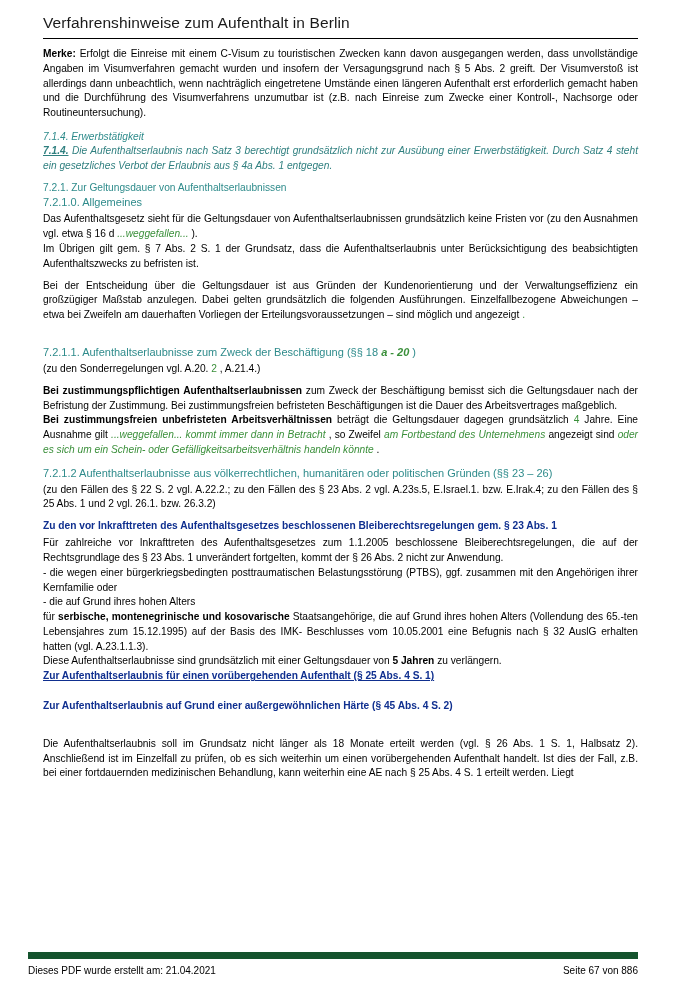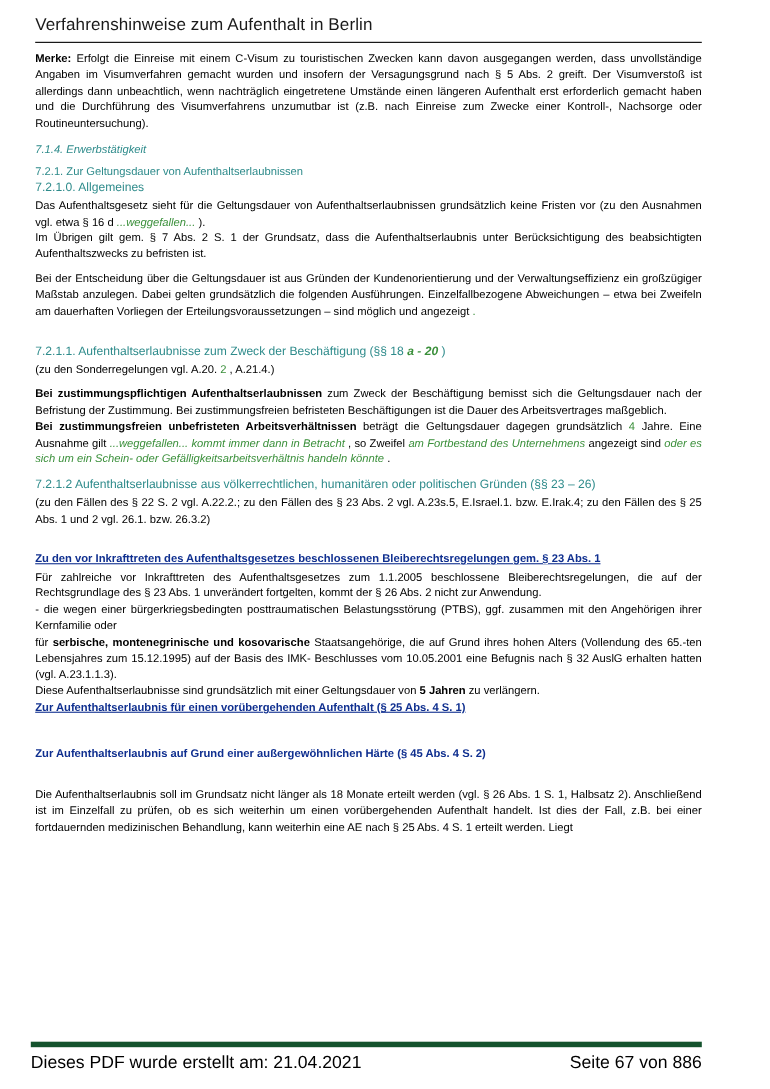--- a/index.html
+++ b/index.html
@@ -13,21 +13,21 @@
     font-family: "Liberation Sans", sans-serif;
     color: #000000;
     position: relative;
     overflow: hidden;
   }
   .page {
     position: relative;
     width: 666px;
     height: 990px;
     box-sizing: border-box;
-    padding: 14px 28px 0 32px;
+    padding: 14px 28px 0 43px;
   }
   .doc-title {
     font-size: 15.5px;
     font-weight: normal;
     color: #1a1a1a;
     margin: 0 0 4px 0;
     padding-bottom: 6px;
     border-bottom: 1px solid #000000;
     letter-spacing: 0.1px;
   }
@@ -35,21 +35,21 @@
     margin: 0;
     padding: 0;
   }
   .para {
     font-size: 10.2px;
     line-height: 1.45;
     text-align: justify;
     margin-bottom: 7px;
   }
   .tight { margin-bottom: 0; }
-  .b { font-weight: bold; margin-top: 12px; }
+  .b { font-weight: bold; }
   .i { font-style: italic; }
   .u { text-decoration: underline; }
   .teal-d { color: #2f7f7f; }
   .green { color: #3a8f3a; }
   .navy { color: #0f2f8f; }
   .h-sub {
     font-size: 10.2px;
     color: #2e8b8b;
     font-style: italic;
     margin-top: 10px;
@@ -64,53 +64,55 @@
   .h-sub3 {
     font-size: 11px;
     color: #2e8b8b;
     margin-top: 2px;
     margin-bottom: 4px;
   }
   .h-bold-navy {
     font-size: 10.2px;
     font-weight: bold;
     color: #0f2f8f;
-    margin-top: 22px;
+    margin-top: 8px;
     margin-bottom: 5px;
-    text-decoration: underline;
   }
   .spacer-sm { height: 8px; }
   .spacer-md { height: 16px; }
   .footer {
     position: absolute;
     left: 28px;
     right: 28px;
     bottom: 14px;
-    font-size: 16px;
+    font-size: 10px;
     color: #000;
     display: flex;
     justify-content: space-between;
-    border-top: 5px solid #14532d;
+    border-top: 7px solid #14532d;
     padding-top: 6px;
     align-items: flex-end;
   }
 </style>
 </head>
 <body>
 
 <div class="page">
 
   <h1 class="doc-title">Verfahrenshinweise zum Aufenthalt in Berlin</h1>
 
   <p class="para" style="margin-top:8px;">
     <span class="b">Merke:</span><span> Erfolgt die Einreise mit einem C-Visum zu touristischen Zwecken kann davon ausgegangen werden, dass unvollständige Angaben im Visumverfahren gemacht wurden und insofern der Versagungsgrund nach § 5 Abs. 2 greift. Der Visumverstoß ist allerdings dann unbeachtlich, wenn nachträglich eingetretene Umstände einen längeren Aufenthalt erst erforderlich gemacht haben und die Durchführung des Visumverfahrens unzumutbar ist (z.B. nach Einreise zum Zwecke einer Kontroll-, Nachsorge oder Routineuntersuchung).</span>
   </p>
 
   <p class="h-sub">7.1.4.  Erwerbstätigkeit</p>
 
+  <p class="para i teal-d tight">
+    <span class="b u">7.1.4.</span><span> Die Aufenthaltserlaubnis nach Satz 3 berechtigt grundsätzlich nicht zur Ausübung einer Erwerbstätigkeit. Durch Satz 4 steht ein gesetzliches Verbot der Erlaubnis aus § 4a Abs. 1 entgegen.</span>
+  </p>
 
 
   <p class="h-sub2">7.2.1.  Zur Geltungsdauer von Aufenthaltserlaubnissen</p>
   <p class="h-sub3">7.2.1.0. Allgemeines</p>
 
   <p class="para tight">
     <span>Das Aufenthaltsgesetz sieht für die Geltungsdauer von Aufenthaltserlaubnissen grundsätzlich keine Fristen vor (zu den Ausnahmen vgl. etwa § 16 d </span><span class="green i">...weggefallen...</span><span> ).</span>
   </p>
 
   <p class="para">Im Übrigen gilt gem. § 7 Abs. 2 S. 1 der Grundsatz, dass die Aufenthaltserlaubnis unter Berücksichtigung des beabsichtigten Aufenthaltszwecks zu befristen ist.</p>
@@ -140,20 +142,21 @@
   <p class="h-sub3" style="margin-top:9px;">7.2.1.2 Aufenthaltserlaubnisse aus völkerrechtlichen, humanitären oder politischen Gründen (§§ 23 – 26)</p>
 
   <p class="para">(zu den Fällen des § 22 S. 2 vgl. A.22.2.; zu den Fällen des § 23 Abs. 2 vgl. A.23s.5, E.Israel.1. bzw. E.Irak.4; zu den Fällen des § 25 Abs. 1 und 2 vgl. 26.1. bzw. 26.3.2)</p>
 
   <p class="h-bold-navy">Zu den vor Inkrafttreten des Aufenthaltsgesetzes beschlossenen Bleiberechtsregelungen gem. § 23 Abs. 1</p>
 
   <p class="para tight">Für zahlreiche vor Inkrafttreten des Aufenthaltsgesetzes zum 1.1.2005 beschlossene Bleiberechtsregelungen, die auf der Rechtsgrundlage des § 23 Abs. 1 unverändert fortgelten, kommt der § 26 Abs. 2 nicht zur Anwendung.</p>
 
 
   <p class="para tight">- die wegen einer bürgerkriegsbedingten posttraumatischen Belastungsstörung (PTBS), ggf. zusammen mit den Angehörigen ihrer Kernfamilie oder</p>
+  <p class="para tight">- die auf Grund ihres hohen Alters</p>
 
   <p class="para tight">
     <span>für </span><span class="b">serbische, montenegrinische und kosovarische</span><span> Staatsangehörige, die auf Grund ihres hohen Alters (Vollendung des 65.-ten Lebensjahres zum 15.12.1995) auf der Basis des IMK- Beschlusses vom 10.05.2001 eine Befugnis nach § 32 AuslG erhalten hatten (vgl. A.23.1.1.3).</span>
   </p>
 
   <p class="para tight">
     <span>Diese Aufenthaltserlaubnisse sind grundsätzlich mit einer Geltungsdauer von </span><span class="b">5 Jahren</span><span> zu verlängern.</span>
   </p>
 
   <p class="para b u navy" style="margin-top:0;">Zur Aufenthaltserlaubnis für einen vorübergehenden Aufenthalt (§ 25 Abs. 4 S. 1)</p>

